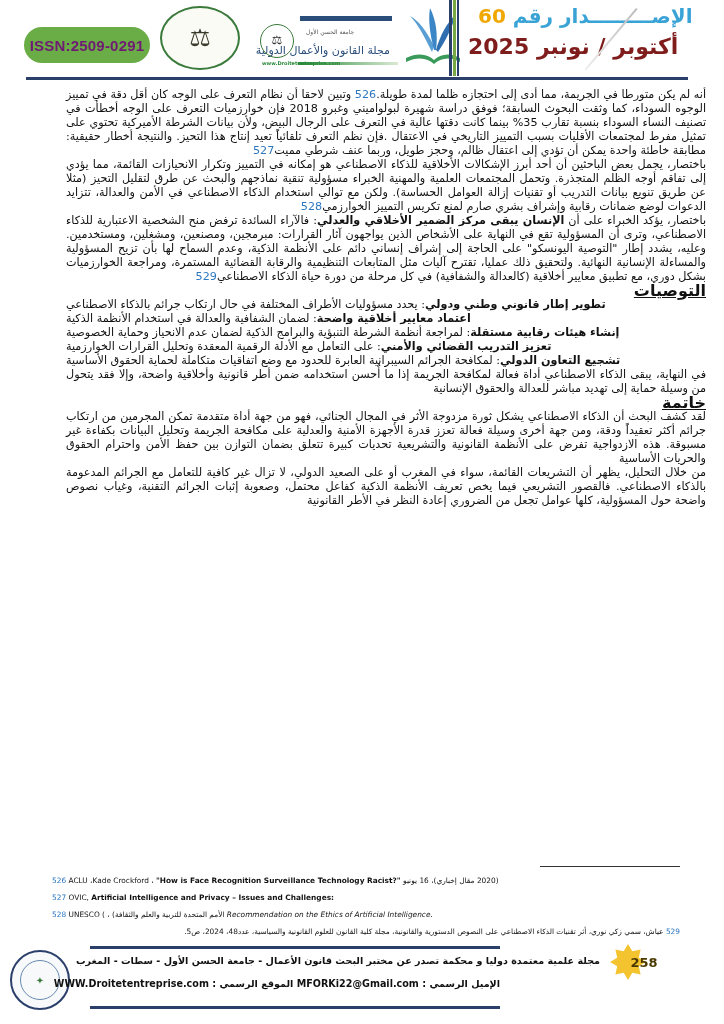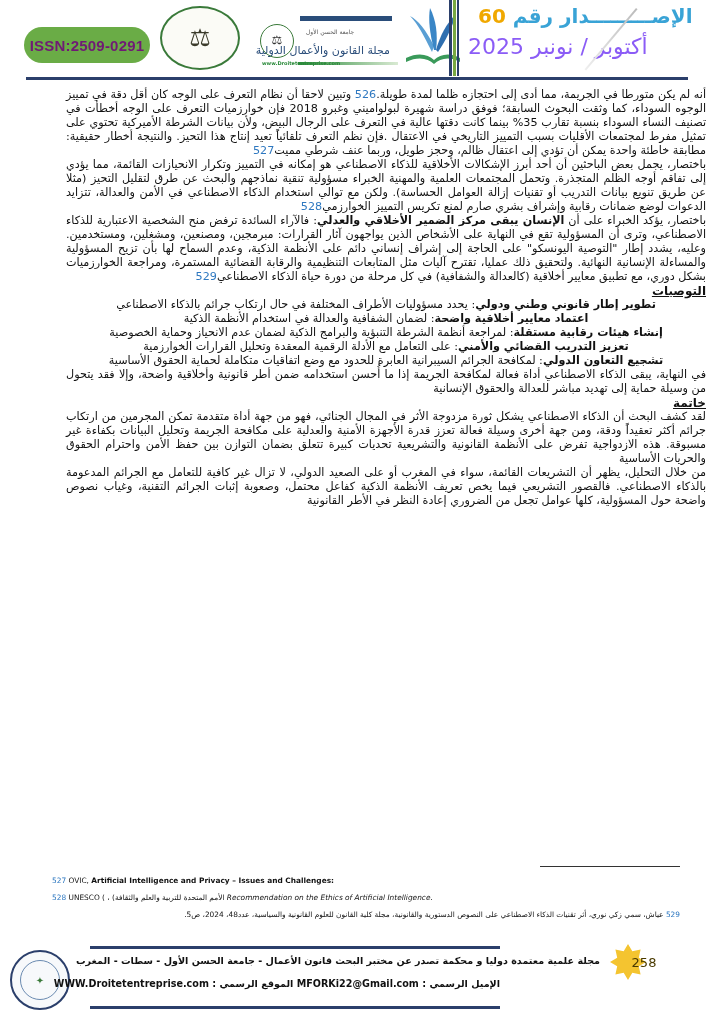--- a/index.html
+++ b/index.html
@@ -17,47 +17,47 @@
   .journal-banner .univ { position:absolute; left:48px; top:24px; font-size:6px; color:#555; }
   .journal-banner .url { position:absolute; left:4px; top:56px; font-size:5px; color:#2a8a3a; font-weight:bold; }
   .journal-banner .wave { position:absolute; left:40px; top:58px; width:100px; height:3px; background:linear-gradient(90deg,#2a8a3a,#d9ead3); }
   .book { position:absolute; left:404px; top:6px; width:58px; height:60px; }
   .vbar1 { position:absolute; left:449px; top:0; width:3px; height:76px; background:#2b3f6b; }
   .vbar2 { position:absolute; left:453px; top:0; width:3px; height:76px; background:#78a843; }
   .vbar3 { position:absolute; left:457px; top:0; width:2px; height:76px; background:#2b3f6b; }
   .issue-line { position:absolute; left:478px; top:4px; font-family:"DejaVu Sans", sans-serif; font-size:20px; font-weight:bold; direction:rtl; white-space:nowrap; }
   .issue-line .issue-label { color:#39a3d6; }
   .issue-line .issue-num { color:#f0a800; }
-  .date-line { position:absolute; left:468px; top:34px; font-size:22px; font-weight:normal; color:#8b5cf6; direction:rtl; white-space:nowrap; }
+  .date-line { position:absolute; left:468px; top:34px; font-size:22px; font-weight:bold; color:#7f1d1d; direction:rtl; white-space:nowrap; }
   .diag { position:absolute; left:636px; top:8px; width:2px; height:80px; background:linear-gradient(#bbb,#eee); transform:rotate(40deg); transform-origin:top left; }
   .header-rule { position:absolute; left:26px; top:77px; width:662px; height:3px; background:#2b3f6b; }
 
   
   .content { position:absolute; left:66px; top:88px; width:640px; direction:rtl; text-align:justify; font-family:"DejaVu Sans", sans-serif; font-size:11.2px; line-height:14px; }
   .content p { margin:0; }
   .fnref { color:#2e78c0; }
   .bold { font-weight:bold; }
-  .heading { font-weight:bold; text-decoration:underline; font-size:12px; }
-  .rec { text-align:center; }
+  .heading { font-weight:bold; text-decoration:underline; font-size:16px; }
+  .rec { text-align:left; }
 
   
   .fn-rule { position:absolute; left:540px; top:866px; width:140px; height:1px; background:#333; }
   .footnotes { position:absolute; left:52px; top:872px; width:640px; font-size:7.4px; line-height:17px; }
   .fn { white-space:nowrap; direction:ltr; text-align:left; }
   .fn .num { color:#2e78c0; }
   .fn-rtl { direction:rtl; text-align:right; padding-right:12px; }
 
   
   .footer-rule-top { position:absolute; left:90px; top:946px; width:410px; height:3px; background:#2b3f6b; }
   .footer-rule-bottom { position:absolute; left:90px; top:1006px; width:410px; height:3px; background:#2b3f6b; }
   .footer-line1 { position:absolute; left:90px; top:955px; width:510px; direction:rtl; text-align:center; font-size:9.6px; font-weight:bold; white-space:nowrap; }
   .footer-line2 { position:absolute; left:90px; top:978px; width:410px; direction:rtl; text-align:center; font-size:9.6px; font-weight:bold; white-space:nowrap; }
   .page-badge { position:absolute; left:610px; top:944px; width:36px; height:36px; }
   .page-badge .star { position:absolute; inset:0; background:#f4c430; clip-path:polygon(50% 0%,62% 20%,85% 15%,80% 38%,100% 50%,80% 62%,85% 85%,62% 80%,50% 100%,38% 80%,15% 85%,20% 62%,0% 50%,20% 38%,15% 15%,38% 20%); }
-  .page-badge .pnum { position:absolute; inset:0; display:flex; align-items:center; justify-content:center; font-size:13px; font-weight:normal; color:#4a3a00;margin-left:32px; }
+  .page-badge .pnum { position:absolute; inset:0; display:flex; align-items:center; justify-content:center; font-size:13px; font-weight:bold; color:#4a3a00;margin-left:32px; }
   .footer-seal { position:absolute; left:10px; top:950px; width:60px; height:60px; border:2px solid #2b3f6b; border-radius:50%; box-sizing:border-box; background:#f7f9fb; display:flex; align-items:center; justify-content:center; }
   .footer-seal .inner { width:40px; height:40px; border:1px solid #6a8ab0; border-radius:50%; box-sizing:border-box; display:flex; align-items:center; justify-content:center; font-size:10px; color:#3a7a3a; }
 </style>
 </head>
 <body>
 
 <div class="header">
   <div class="issn">ISSN:2509-0291</div>
   <div class="lab-logo">
     <span class="scale">⚖</span>
@@ -106,20 +106,26 @@
   <p class="rec"><span class="bold">تشجيع التعاون الدولي</span><span>: لمكافحة الجرائم السيبرانية العابرة للحدود مع وضع اتفاقيات متكاملة لحماية الحقوق الأساسية</span></p>
   <p>في النهاية، يبقى الذكاء الاصطناعي أداة فعالة لمكافحة الجريمة إذا ما أُحسن استخدامه ضمن أطر قانونية وأخلاقية واضحة، وإلا فقد يتحول من وسيلة حماية إلى تهديد مباشر للعدالة والحقوق الإنسانية</p>
   <p class="heading">خاتمة</p>
   <p>لقد كشف البحث أن الذكاء الاصطناعي يشكل ثورة مزدوجة الأثر في المجال الجنائي، فهو من جهة أداة متقدمة تمكن المجرمين من ارتكاب جرائم أكثر تعقيداً ودقة، ومن جهة أخرى وسيلة فعالة تعزز قدرة الأجهزة الأمنية والعدلية على مكافحة الجريمة وتحليل البيانات بكفاءة غير مسبوقة. هذه الازدواجية تفرض على الأنظمة القانونية والتشريعية تحديات كبيرة تتعلق بضمان التوازن بين حفظ الأمن واحترام الحقوق والحريات الأساسية</p>
   <p>من خلال التحليل، يظهر أن التشريعات القائمة، سواء في المغرب أو على الصعيد الدولي، لا تزال غير كافية للتعامل مع الجرائم المدعومة بالذكاء الاصطناعي. فالقصور التشريعي فيما يخص تعريف الأنظمة الذكية كفاعل محتمل، وصعوبة إثبات الجرائم التقنية، وغياب نصوص واضحة حول المسؤولية، كلها عوامل تجعل من الضروري إعادة النظر في الأطر القانونية</p>
 </div>
 
 <div class="fn-rule"></div>
 <div class="footnotes">
   <div class="fn">
+    <span class="num">526</span>
+    <span>ACLU ،Kade Crockford ،</span>
+    <b>"How is Face Recognition Surveillance Technology Racist?"</b>
+    <span dir="rtl"> (2020 مقال إخباري)، 16 يونيو</span>
+  </div>
+  <div class="fn">
     <span class="num">527</span>
     <span>OVIC, </span>
     <b>Artificial Intelligence and Privacy – Issues and Challenges:</b>
   </div>
   <div class="fn">
     <span class="num">528</span>
     <span>UNESCO ( ،</span>
     <span dir="rtl">الأمم المتحدة للتربية والعلم والثقافة)</span>
     <i>Recommendation on the Ethics of Artificial Intelligence.</i>
   </div>

